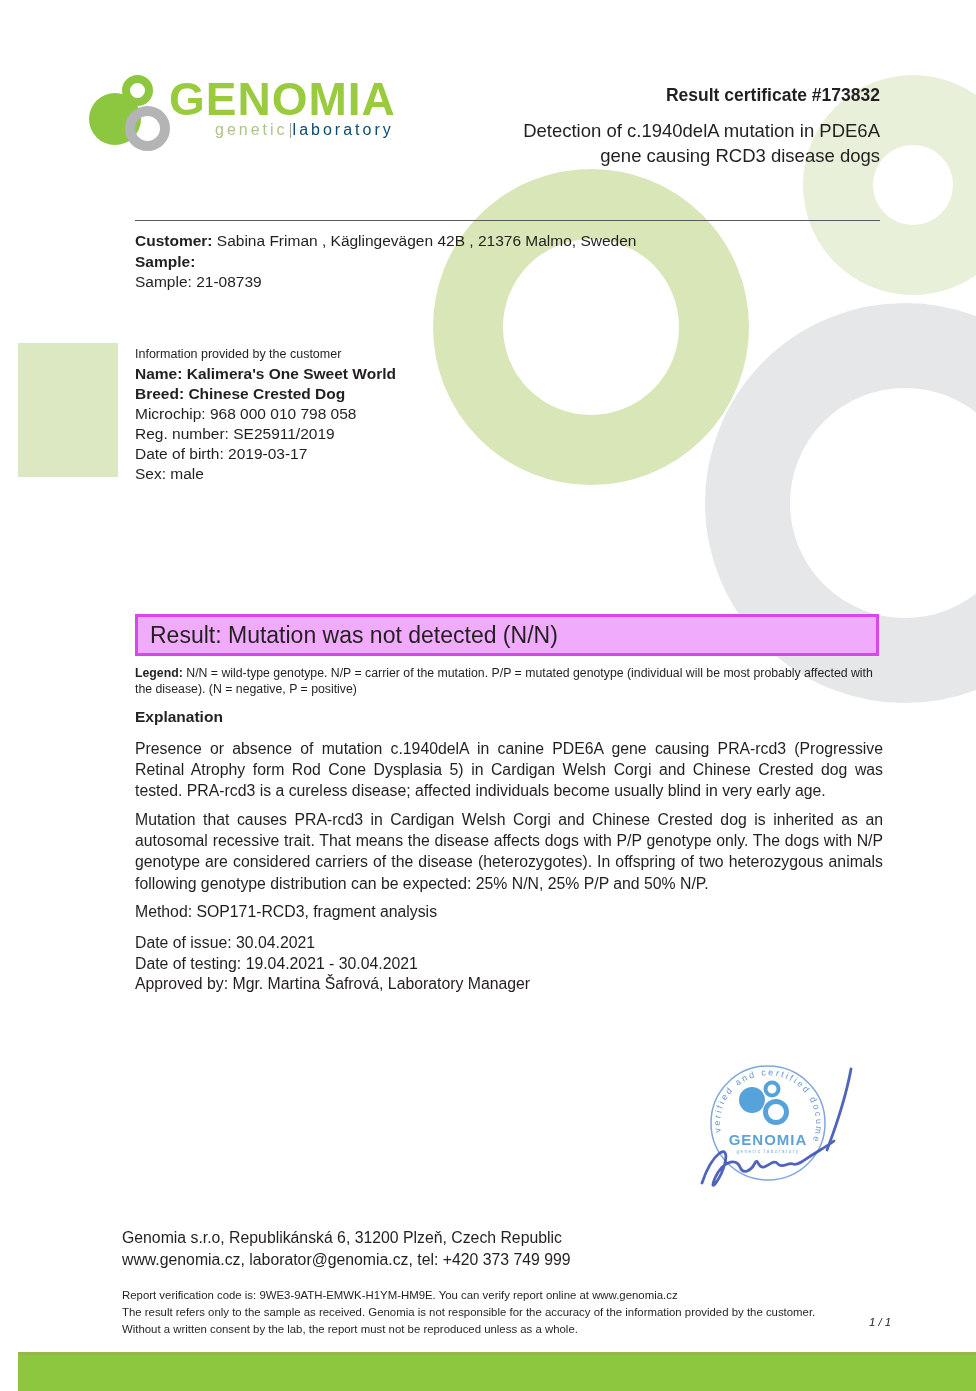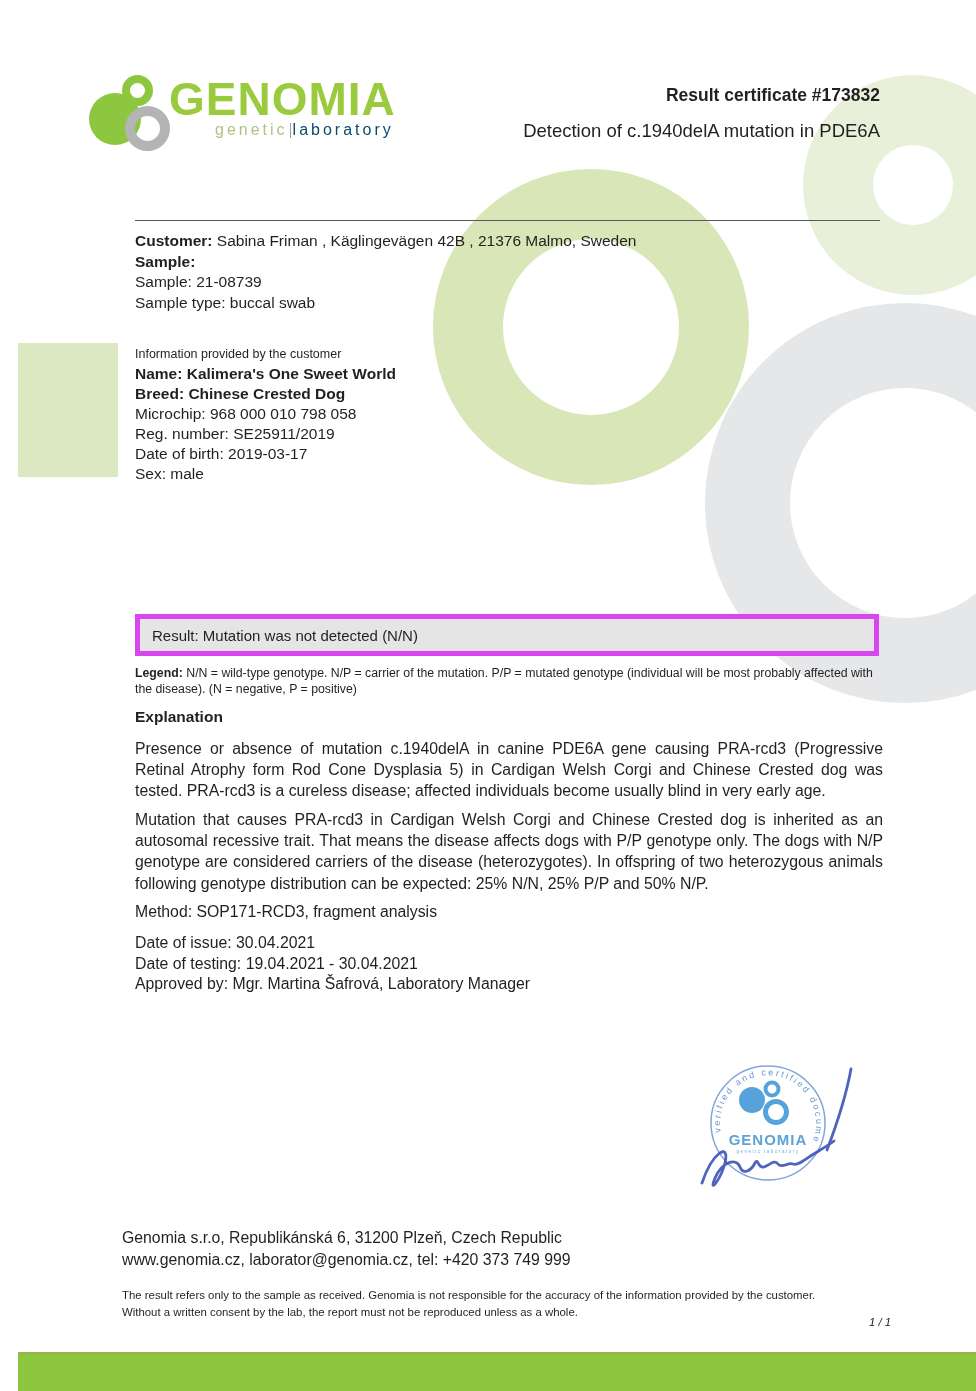--- a/index.html
+++ b/index.html
@@ -29,22 +29,22 @@
   #cert-title   { font-size:17.5px; font-weight:bold; margin-bottom:12px; }
   .cert-sub     { font-size:18.5px; line-height:25px; }
   
   #top-rule { position:absolute; left:117px; top:220px; width:745px; height:1px; background:#58595b; }
   .b { font-weight:bold; }
   #customer-block { position:absolute; left:117px; top:231px; font-size:15.5px; line-height:20.5px; }
   #info-block     { position:absolute; left:117px; top:344px; font-size:15.5px; line-height:20px; }
   .small-heading  { font-size:12.5px; }
   #result-box {
     position:absolute; left:117px; top:614px; width:744px; height:42px;
-    background:#e5e5e5; border:5px solid #d946ef; box-sizing:border-box;
-    display:flex; align-items:center; padding-left:12px; font-size:15px;
+    background:#f0abfc; border:3px solid #d946ef; box-sizing:border-box;
+    display:flex; align-items:center; padding-left:12px; font-size:23px;
   }
   #legend { position:absolute; left:117px; top:666px; width:748px; font-size:12.3px; line-height:15.5px; }
   #explanation-heading { position:absolute; left:117px; top:708px; font-size:15.5px; font-weight:bold; }
   .para { position:absolute; left:117px; width:748px; font-size:15.8px; line-height:21.2px; text-align:justify; }
   #para1 { top:738px; }
   #para2 { top:809px; }
   #method-line { position:absolute; left:117px; top:903px; font-size:15.8px; }
   #dates-block { position:absolute; left:117px; top:933px; font-size:15.8px; line-height:20.5px; }
   
   #stamp-svg { position:absolute; left:670px; top:1053px; }
@@ -73,31 +73,31 @@
   <div id="logo-text">GENOMIA</div>
   <div id="logo-tagline">
     <span class="tag-genetic">genetic</span>
     <span class="tag-divider"></span>
     <span class="tag-lab">laboratory</span>
   </div>
 
   <div id="header-right">
     <div id="cert-title">Result certificate #173832</div>
     <div class="cert-sub">Detection of c.1940delA mutation in PDE6A</div>
+    <div class="cert-sub">gene causing RCD3 disease dogs</div>
   </div>
 
   <div id="top-rule"></div>
 
   <div id="customer-block">
     <div>
       <span class="b">Customer:</span><span> Sabina Friman , Käglingevägen 42B , 21376 Malmo, Sweden</span>
     </div>
     <div class="b">Sample:</div>
     <div>Sample: 21-08739</div>
-    <div>Sample type: buccal swab</div>
   </div>
 
   <div id="info-block">
     <div class="small-heading">Information provided by the customer</div>
     <div class="b">Name: Kalimera's One Sweet World</div>
     <div class="b">Breed: Chinese Crested Dog</div>
     <div>Microchip: 968 000 010 798 058</div>
     <div>Reg. number: SE25911/2019</div>
     <div>Date of birth: 2019-03-17</div>
     <div>Sex: male</div>
@@ -139,18 +139,19 @@
       <path d="M 14,130 C 24,100 42,88 37,110 C 33,126 20,142 27,125 C 34,109 48,104 52,114 C 55,122 63,118 67,110 C 70,104 70,116 76,114 C 82,112 86,106 90,111 C 94,116 100,109 105,111 C 110,113 118,106 124,102 C 130,98 138,94 146,88"></path>
       <path d="M 163,16 C 159,38 150,68 139,97"></path>
     </g>
   </svg>
 
   <div id="address-block">
     <div>Genomia s.r.o, Republikánská 6, 31200 Plzeň, Czech Republic</div>
     <div>www.genomia.cz, laborator@genomia.cz, tel: +420 373 749 999</div>
   </div>
   <div id="smallprint-block">
+    <div>Report verification code is: 9WE3-9ATH-EMWK-H1YM-HM9E. You can verify report online at www.genomia.cz</div>
     <div>The result refers only to the sample as received. Genomia is not responsible for the accuracy of the information provided by the customer.</div>
     <div>Without a written consent by the lab, the report must not be reproduced unless as a whole.</div>
   </div>
   <div id="page-number">1 / 1</div>
 
 </div>
 
 </body></html>

